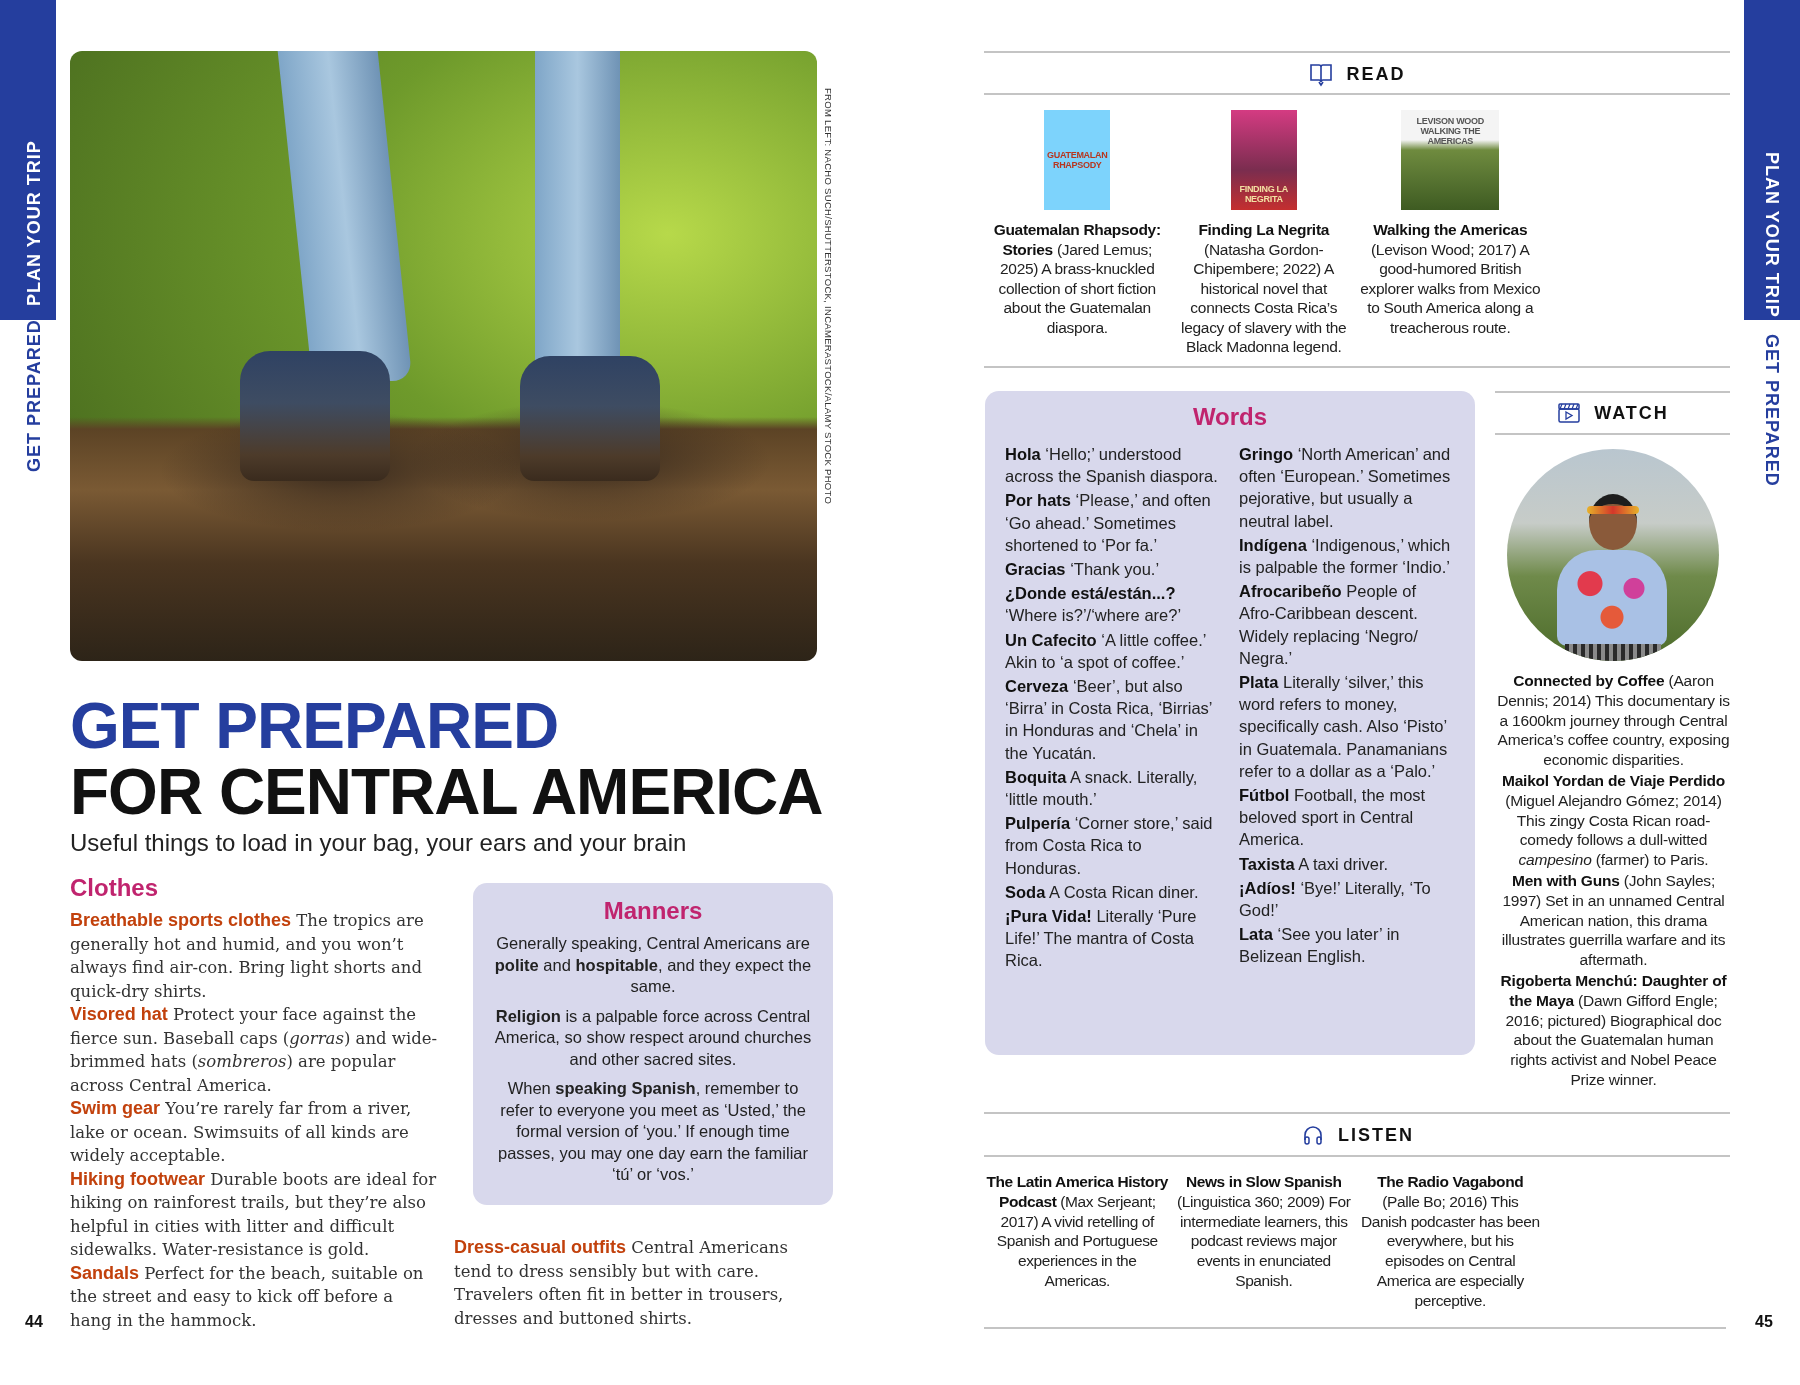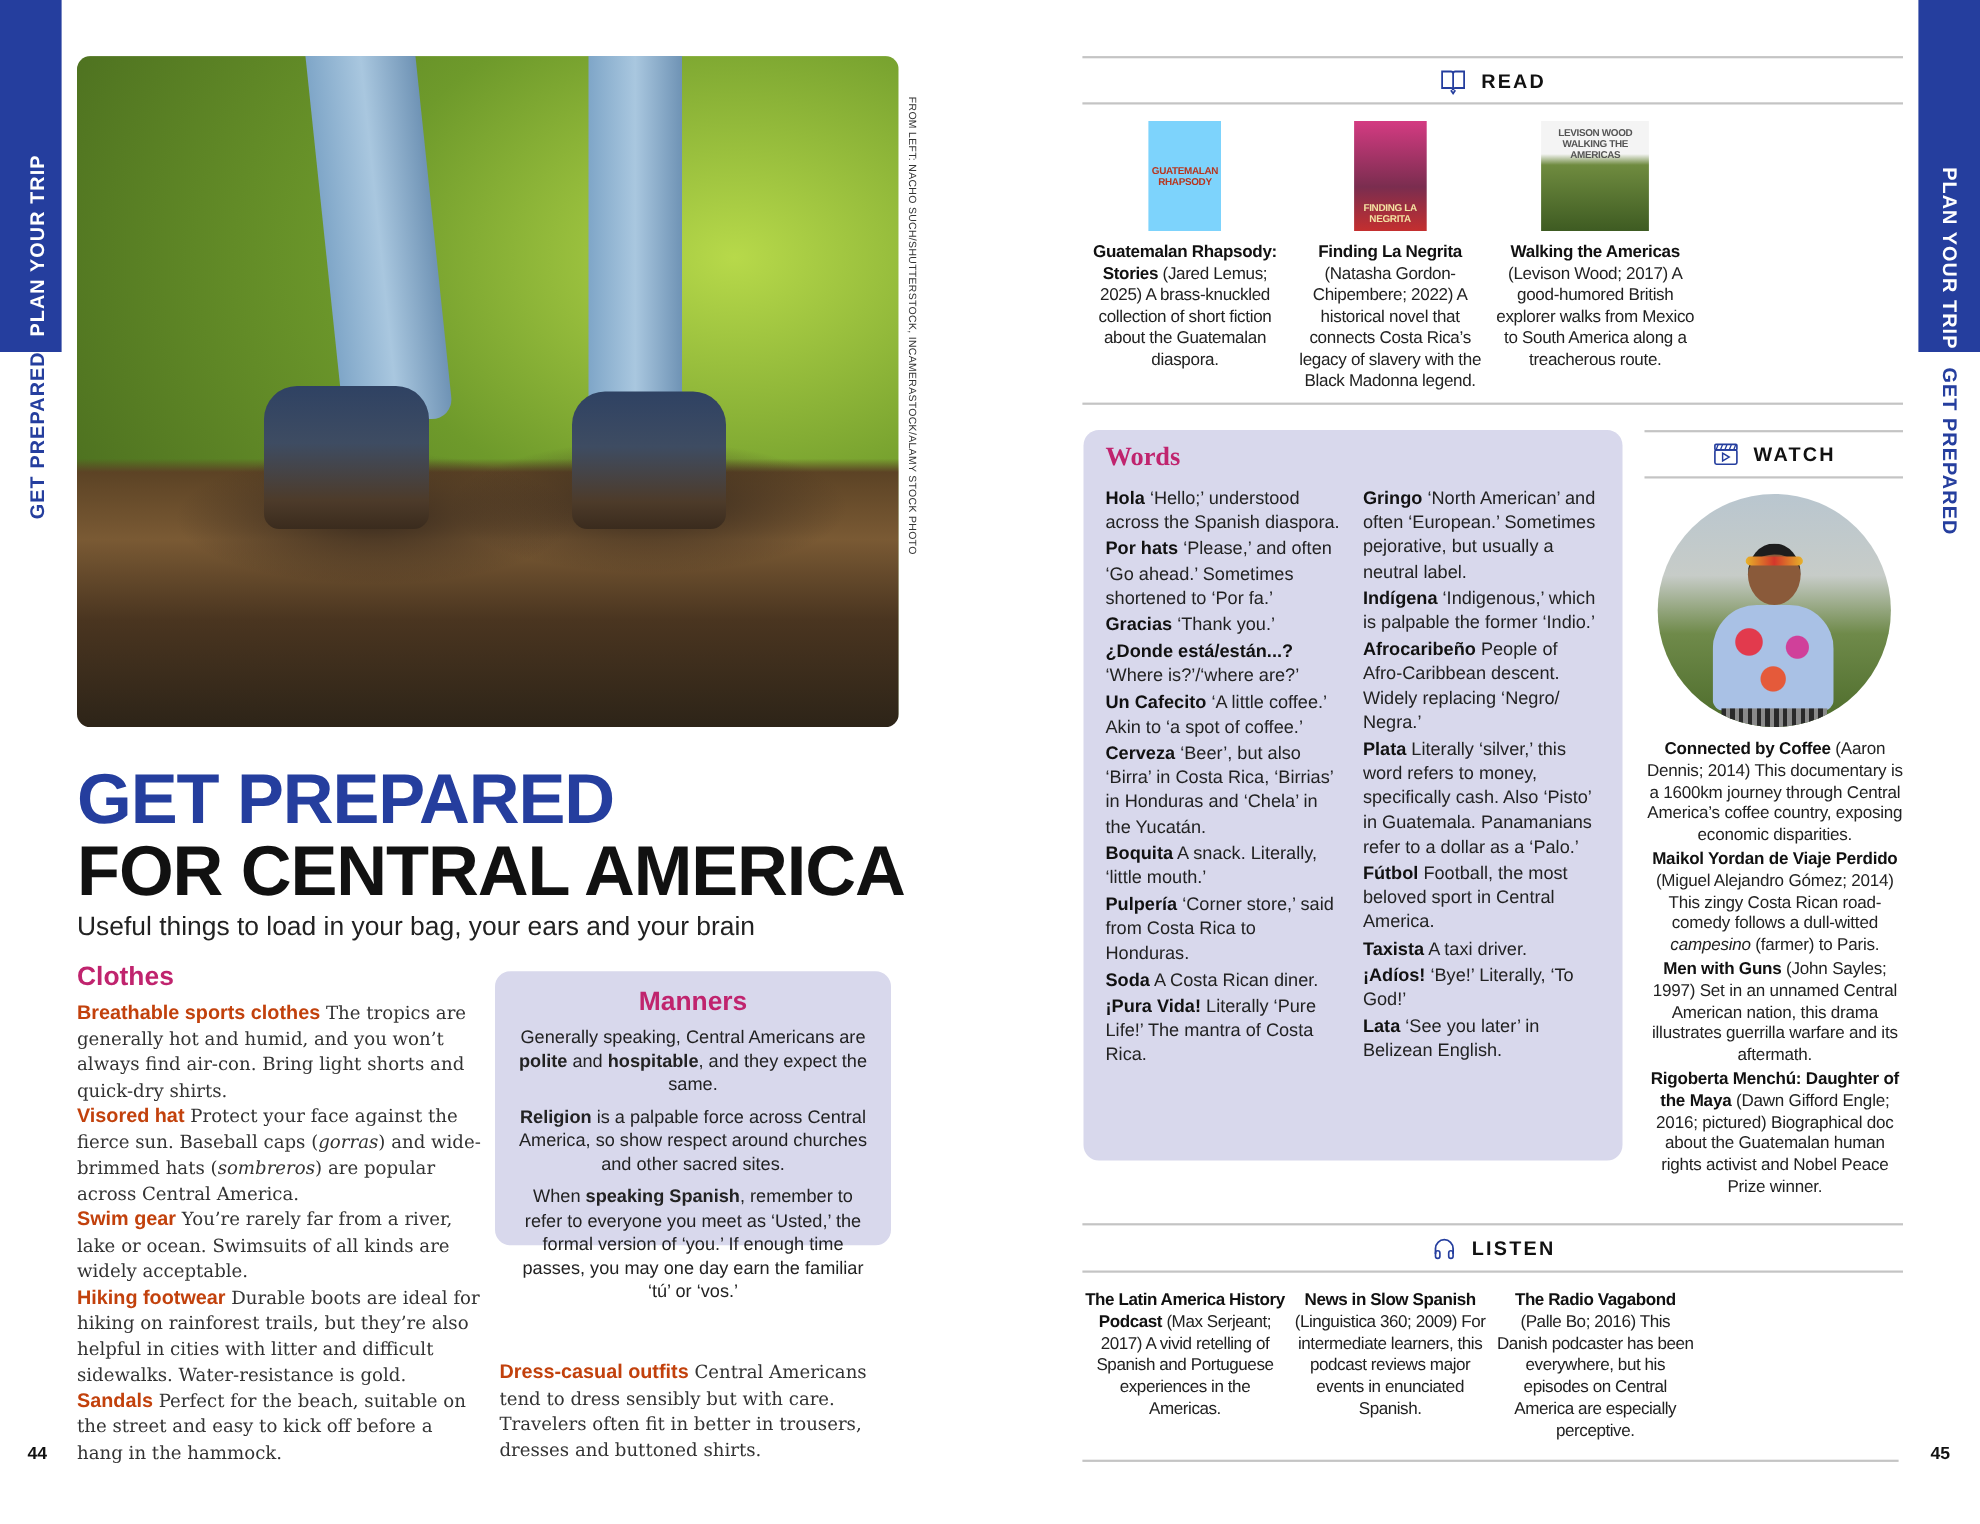--- a/index.html
+++ b/index.html
@@ -34,40 +34,40 @@
   .title2 { position: absolute; left: 70px; top: 760px; font-size: 64px; font-weight: bold; color: #111; letter-spacing: -1px; line-height: 1; }
   .subtitle { position: absolute; left: 70px; top: 829px; font-size: 24px; color: #222; }
 
   .section-h { color: #c0246e; font-weight: bold; font-size: 24px; }
   .clothes-h { position: absolute; left: 70px; top: 874px; }
   .serif-body { font-family: "DejaVu Serif", serif; font-size: 16.5px; line-height: 23.5px; color: #333; }
   .serif-body b { font-family: "Liberation Sans", sans-serif; font-size: 18px; color: #c2410c; }
   .clothes-body { position: absolute; left: 70px; top: 909px; width: 370px; }
   .dress-body { position: absolute; left: 454px; top: 1236px; width: 350px; }
 
-  .manners { position: absolute; left: 450px; top: 883px; width: 360px; height: 249px; background: #d8d8ec; border-radius: 14px; text-align: center; padding: 14px 18px; }
+  .manners { position: absolute; left: 473px; top: 883px; width: 360px; height: 322px; background: #d8d8ec; border-radius: 14px; text-align: center; padding: 14px 18px; }
   .manners p { font-size: 16.5px; line-height: 21.5px; color: #222; margin-top: 8px; }
   .manners .section-h { margin-bottom: 4px; }
 
   .rule { position: absolute; height: 2px; background: #c4c4c4; }
 
   .sec-head { position: absolute; display: flex; align-items: center; justify-content: center; gap: 12px; font-weight: bold; font-size: 18px; letter-spacing: 2px; color: #111; }
   .ico { display: inline-block; width: 26px; height: 26px; }
 
   .books { position: absolute; left: 984px; top: 110px; width: 746px; display: flex; }
   .book { width: 186.5px; text-align: center; font-family: "Liberation Sans", sans-serif; font-size: 15.5px; line-height: 19.5px; color: #222; letter-spacing: -.3px; }
   .book b { color: #111; }
   .cover { margin: 0 auto 10px auto; height: 100px; width: 66px; position: relative; overflow: hidden; font-size: 9px; line-height: 10px; font-weight: bold; display:flex; align-items:center; justify-content:center; flex-direction:column; }
   .cover-1 { background: #7dd3fc; color: #b7361f; }
   .cover-2 { width: 98px; background: linear-gradient(135deg, #f06a3a, #f2a16a 50%, #e9422d); color: #111; }
   .cover-3 { background: linear-gradient(180deg, #d43b82, #7a2d4f 60%, #c42f2f); color: #f3e1a2; justify-content:flex-end; padding-bottom: 6px; }
   .cover-4 { width: 98px; background: linear-gradient(180deg, #f4f4f4 0%, #f4f4f4 30%, #6f8b3f 40%, #3e5b22 100%); color: #555; justify-content:flex-start; padding-top: 6px; }
 
   .words { position: absolute; left: 985px; top: 391px; width: 490px; height: 664px; background: #d8d8ec; border-radius: 14px; padding: 12px 20px; }
-  .words-h { margin-bottom: 12px; font-family: Liberation Serif, serif; }
+  .words-h { text-align: center; margin-bottom: 12px; }
   .words-cols { display: flex; gap: 18px; }
   .words-col { width: 218px; font-size: 16.5px; line-height: 22.2px; color: #222; }
   .words-col p { margin-bottom: 2px; }
   .words-col b { color: #111; }
 
   .watch-img { position: absolute; left: 1507px; top: 449px; width: 212px; height: 212px; border-radius: 50%; overflow: hidden;
     background: linear-gradient(180deg, #b9c6cf 0%, #c7ccc8 35%, #6f8a4a 60%, #4c6b2a 100%); }
   .person { position: absolute; left: 50px; top: 45px; width: 110px; height: 170px; }
   .head { position:absolute; left: 32px; top: 0; width: 48px; height: 56px; border-radius: 50%; background: #8a5a3a; border-top: 10px solid #1d1d1d; }
   .headband { position:absolute; left: 30px; top: 12px; width: 52px; height: 8px; background: linear-gradient(90deg,#e7b22a,#d3372a,#e7b22a); border-radius: 4px; }

